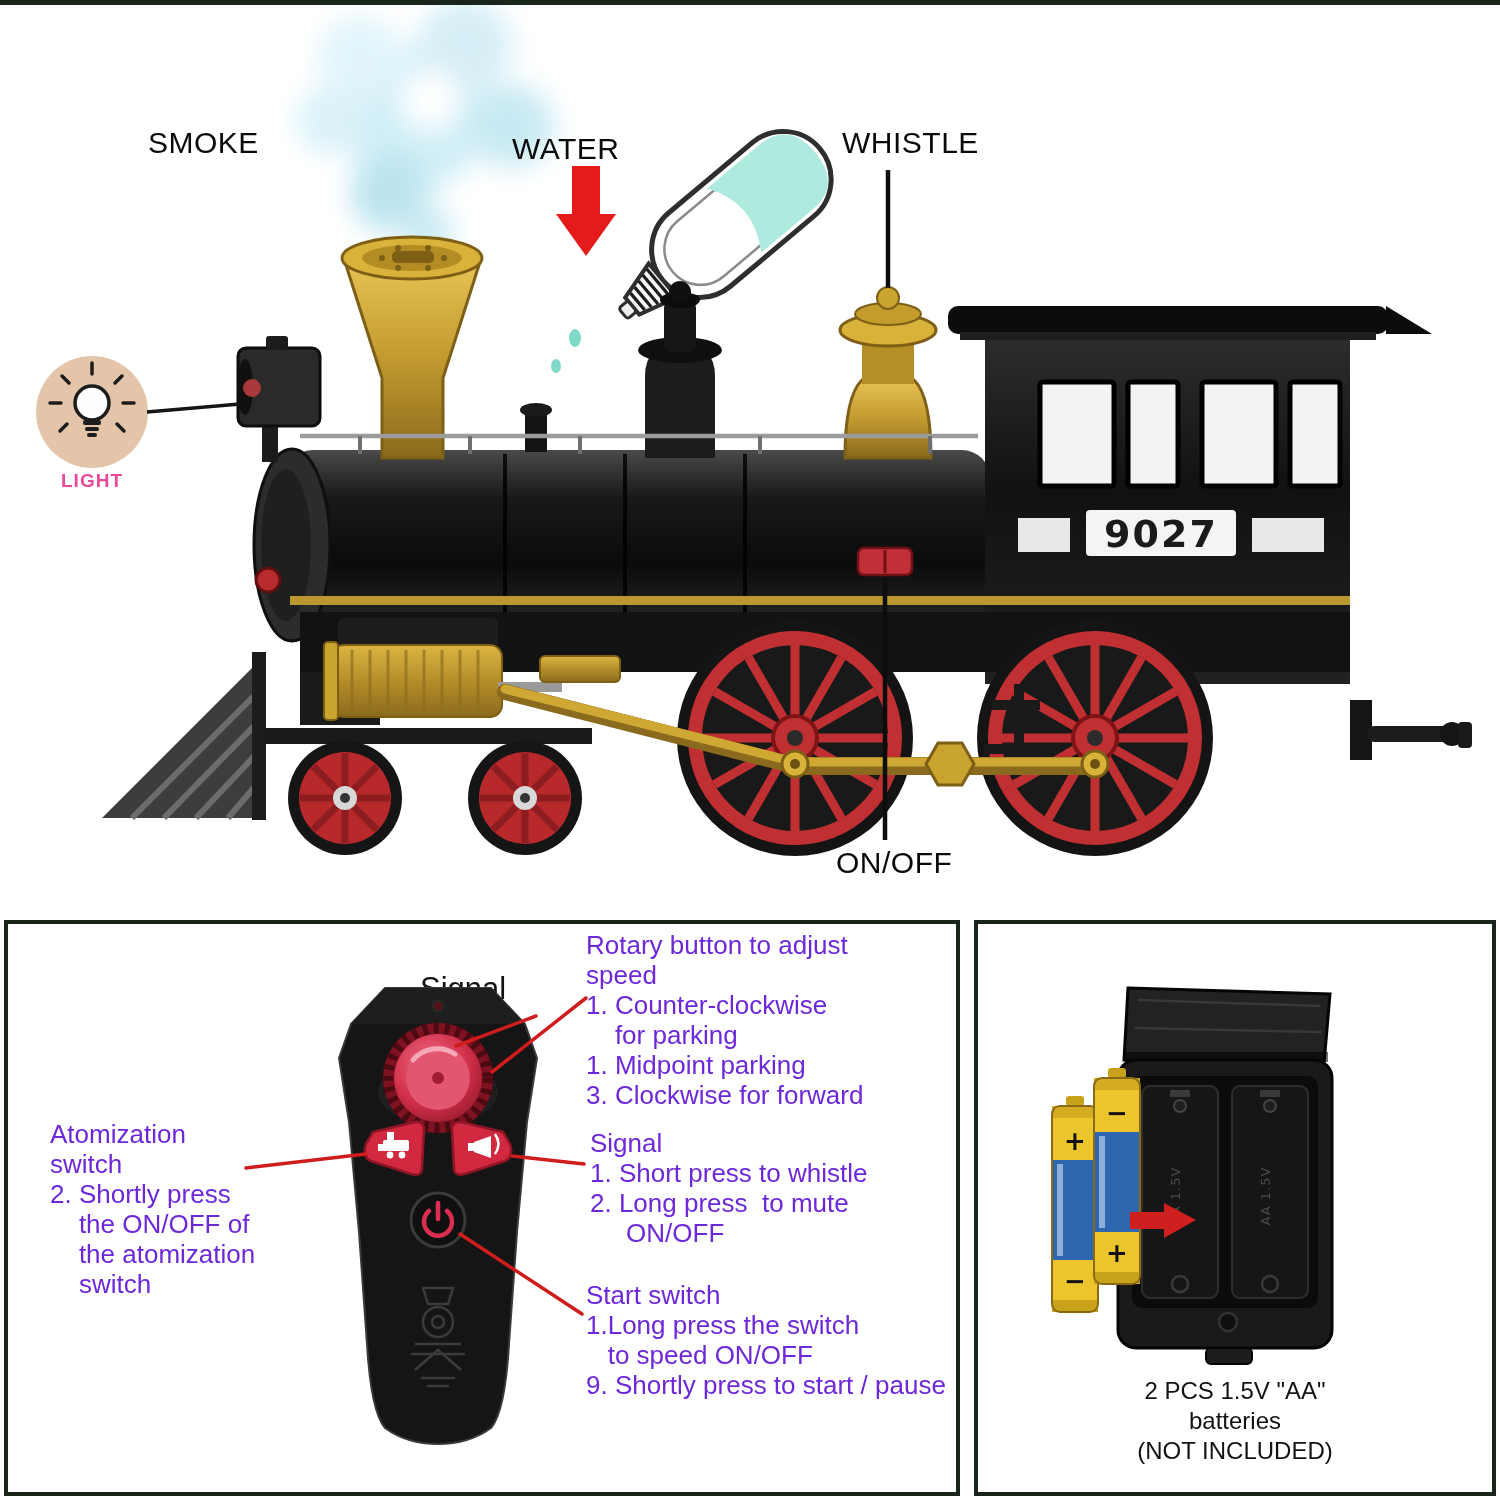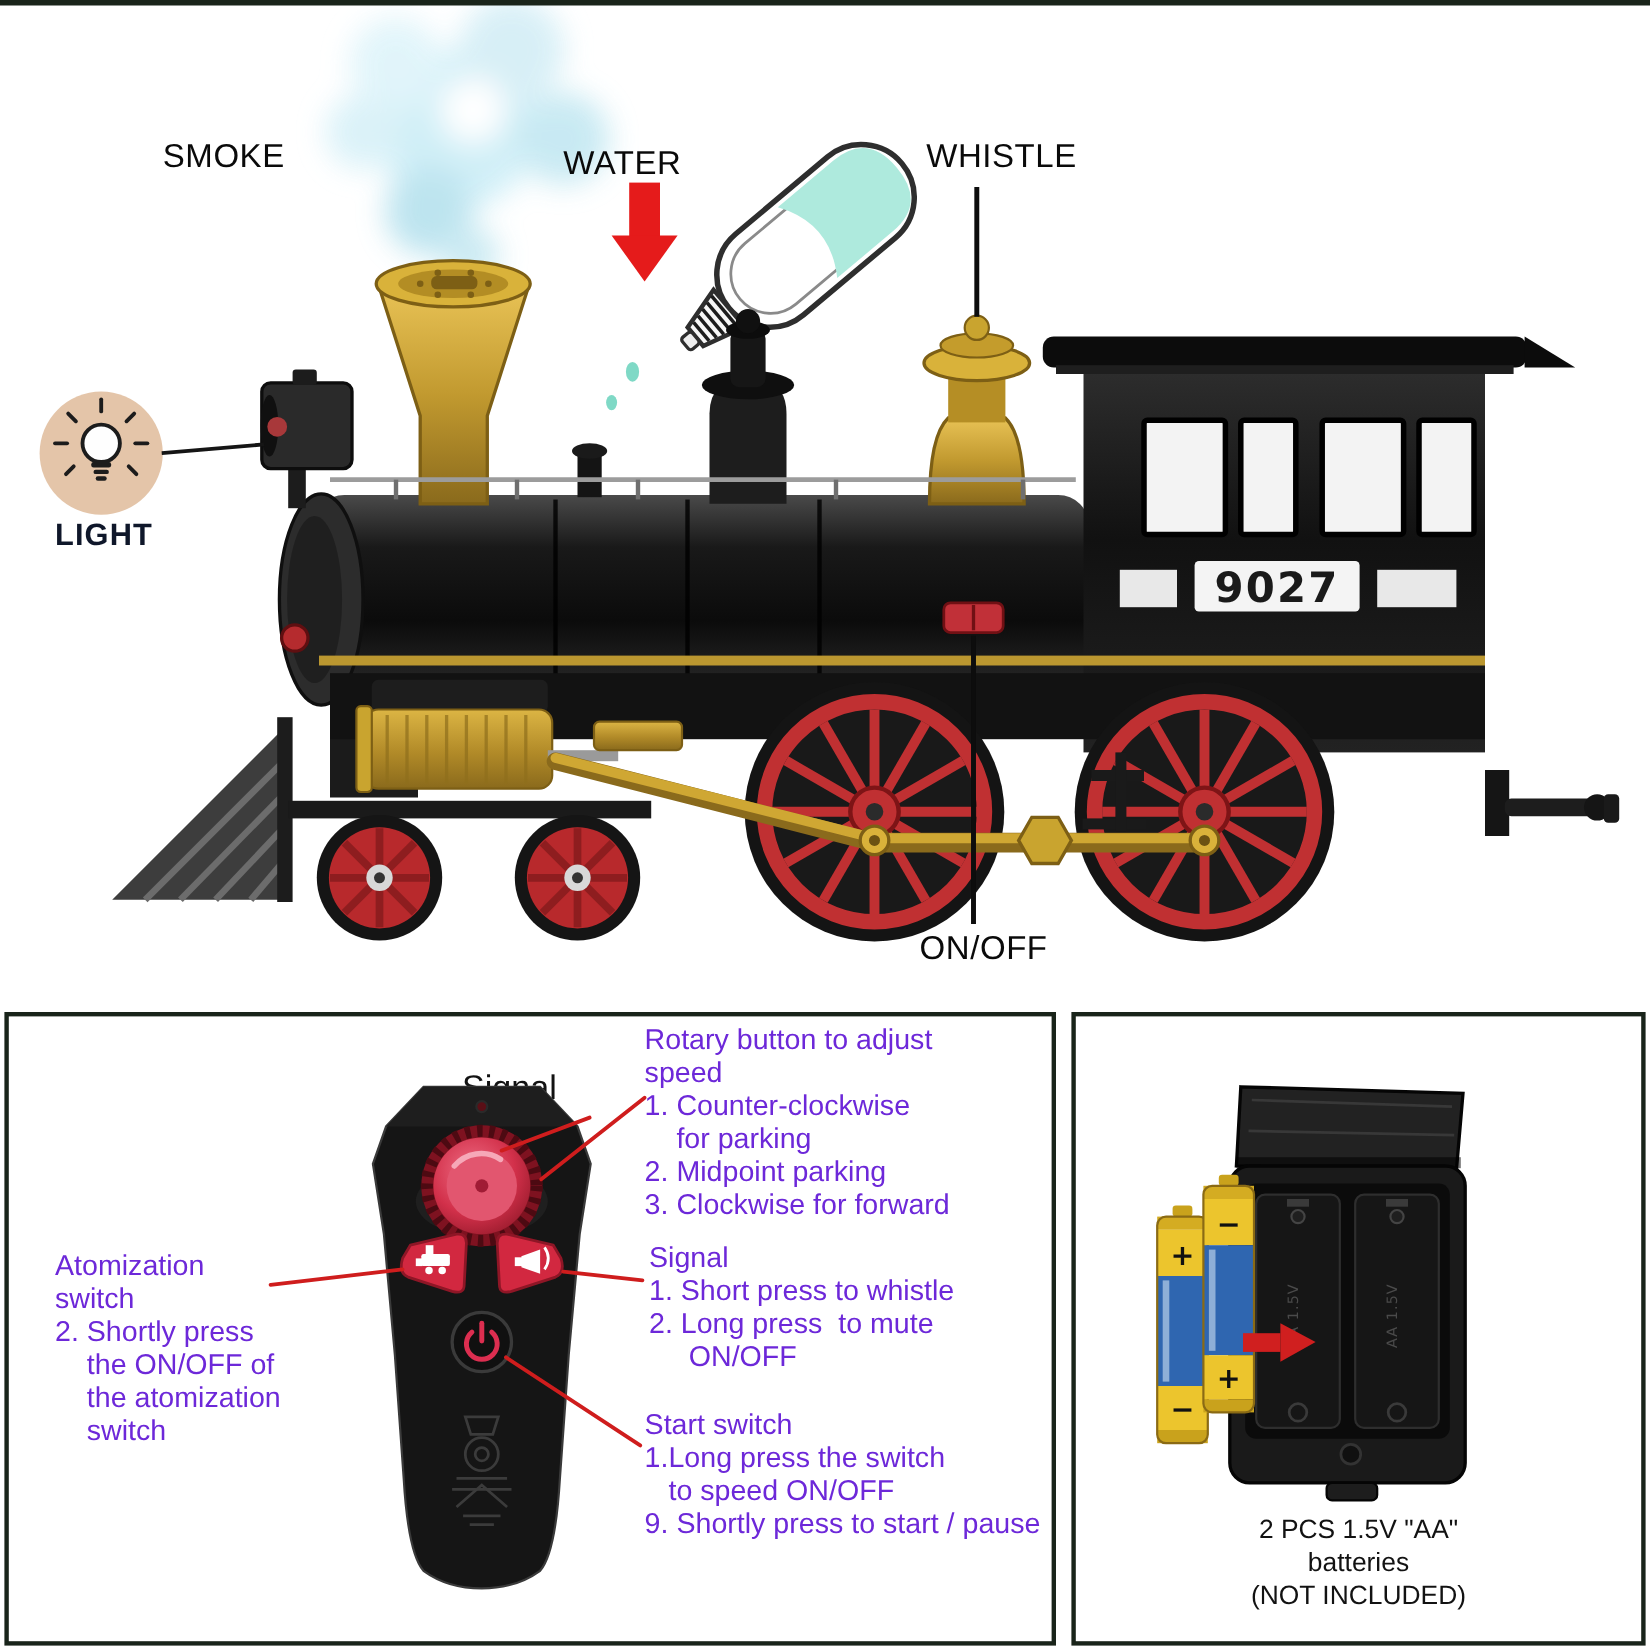--- a/index.html
+++ b/index.html
@@ -2,21 +2,21 @@
 <html><head>
 <meta charset="utf-8">
 <style>
   *{margin:0;padding:0;box-sizing:border-box}
   html,body{background:#fff}
   body{width:1500px;height:1500px;font-family:"Liberation Sans",sans-serif;position:relative;overflow:hidden}
   .page{position:relative;width:1500px;height:1500px;background:#fff}
   svg{display:block}
   .abs{position:absolute}
   .toplabel{position:absolute;font-weight:400;font-size:30px;color:#0a0a0a;letter-spacing:.5px}
-  .lightlabel{position:absolute;font-weight:700;font-size:28px;color:#0f172a;width:84px;text-align:center;letter-spacing:1px}
+  .lightlabel{position:absolute;font-weight:700;font-size:19px;color:#ec4899;width:84px;text-align:center;letter-spacing:1px}
   .divider{position:absolute;left:0;top:902;width:1500px;height:5px;background:#19241a}
   .panel{position:absolute;top:920px;height:576px;background:#fff;border:4px solid #19241a}
   .panel-left{left:4px;width:956px}
   .panel-right{left:974px;width:522px}
   .block{position:absolute;color:#6d28d9}
   .b-title{font-size:26px;line-height:30px;white-space:pre-line}
   .b-line{font-size:26px;line-height:30px;white-space:pre}
   .signal{font-size:31px;line-height:37px;white-space:pre-line;color:#121212}
   .caption{position:absolute;left:0;width:100%;text-align:center;font-size:24px;line-height:30px;color:#121212;white-space:pre-line}
 </style>
@@ -318,25 +318,25 @@
   <div class="panel panel-left">
 
     <div class="block signal" style="left:412px;top:46px">Signal
 light</div>
 
     <div class="block" style="left:578px;top:6px">
       <div class="b-title">Rotary button to adjust
 speed</div>
       <div class="b-line">1. Counter-clockwise</div>
       <div class="b-line">    for parking</div>
-      <div class="b-line">2. Midpoint parking</div>
+      <div class="b-line">1. Midpoint parking</div>
       <div class="b-line">3. Clockwise for forward</div>
     </div>
 
-    <div class="block" style="left:42px;top:211px">
+    <div class="block" style="left:42px;top:195px">
       <div class="b-title">Atomization
 switch</div>
       <div class="b-line">2. Shortly press</div>
       <div class="b-line">    the ON/OFF of</div>
       <div class="b-line">    the atomization</div>
       <div class="b-line">    switch</div>
     </div>
 
     <div class="block" style="left:582px;top:204px">
       <div class="b-title">Signal</div>

